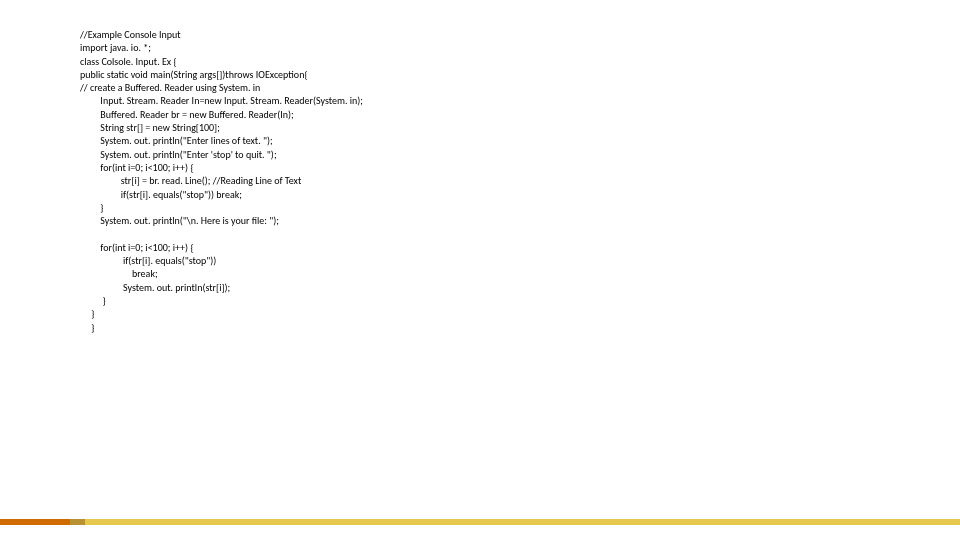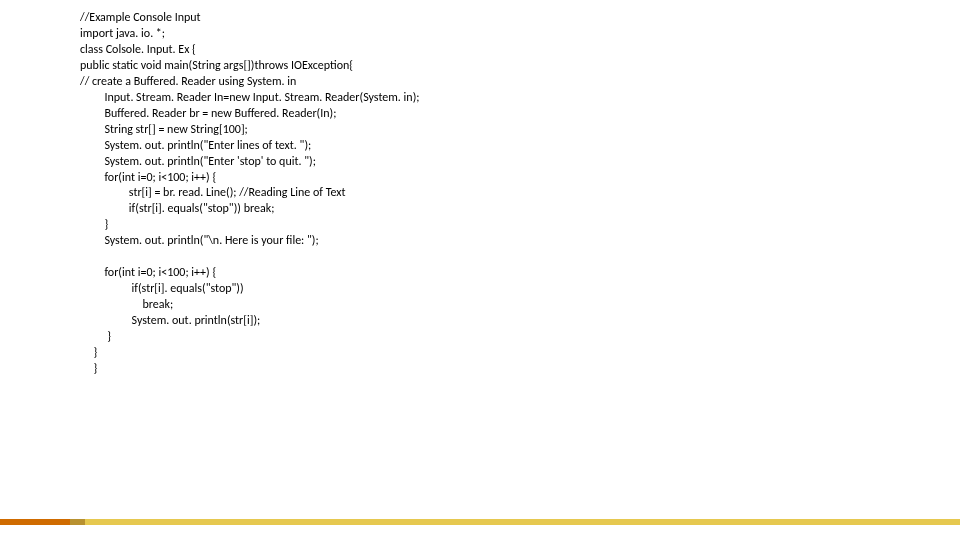--- a/index.html
+++ b/index.html
@@ -14,23 +14,23 @@
   }
   .slide {
     position: relative;
     width: 960px;
     height: 540px;
     box-sizing: border-box;
   }
   .code {
     position: absolute;
     left: 80px;
-    top: 10px;
+    top: 28px;
     width: 820px;
-    font-size: 12px;
+    font-size: 10px;
     line-height: 1.33;
     color: #000;
     font-weight: 500;
     white-space: pre;
   }
   .deco-bar {
     position: absolute;
     left: 0;
     bottom: 15px;
     width: 100%;

